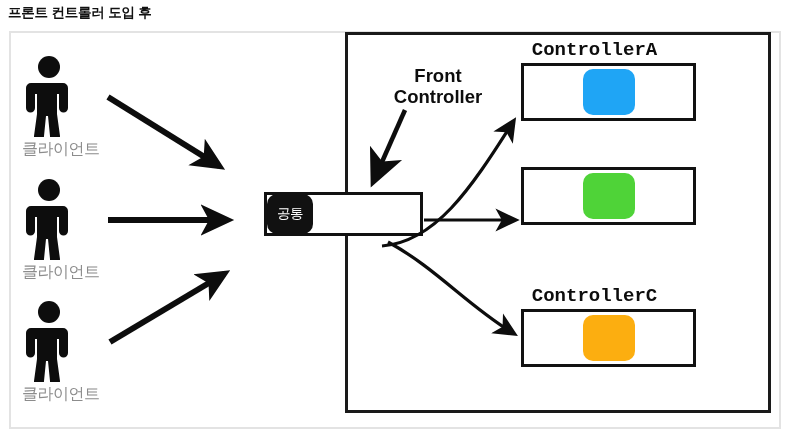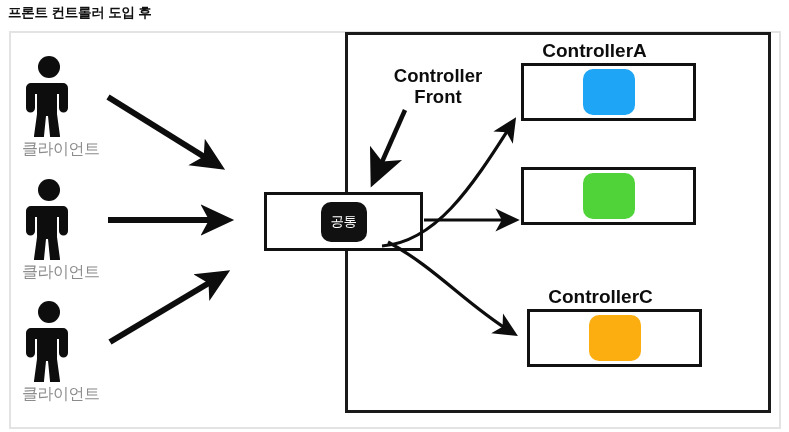--- a/index.html
+++ b/index.html
@@ -71,27 +71,27 @@
     color: #8c8c8c;
     letter-spacing: -0.5px;
     white-space: nowrap;
   }
 
   .fc-box {
     position: absolute;
     left: 264px;
     top: 192px;
     width: 159px;
-    height: 59px;
+    height: 44px;
     border: 3px solid #111111;
     box-sizing: border-box;
     background: #ffffff;
     display: flex;
     align-items: center;
-    justify-content: center;
+    justify-content: flex-start;
   }
   .fc-chip {
     width: 46px;
     height: 40px;
     border-radius: 10px;
     background: #111111;
     color: #ffffff;
     font-size: 13.5px;
     display: flex;
     align-items: center;
@@ -107,20 +107,21 @@
     text-align: center;
     font-size: 18.5px;
     font-weight: bold;
     color: #0d0d0d;
     line-height: 1.12;
   }
 
   .ctrl-group {
     position: absolute;
     width: 147px;
+    font-family: Liberation Mono, monospace;
   }
   .ctrl-title {
     font-size: 19px;
     font-weight: bold;
     color: #0d0d0d;
     text-align: center;
     line-height: 1;
     margin-bottom: 3px;
     white-space: nowrap;
   }
@@ -186,38 +187,38 @@
       </svg>
     </span>
     <span class="client-label">클라이언트</span>
   </div>
 
   <div class="fc-box">
     <div class="fc-chip">공통</div>
   </div>
 
   <div class="fc-label">
+    <div>Front</div>
     <div>Controller</div>
-    <div>Front</div>
   </div>
 
   <div class="ctrl-group" style="left:521px; top:41px;">
     <div class="ctrl-title">ControllerA</div>
     <div class="ctrl-box">
       <div class="ctrl-chip" style="background:#1fa5f5;"></div>
     </div>
   </div>
 
   <div class="ctrl-group" style="left:521px; top:167px;">
     <div class="ctrl-box">
       <div class="ctrl-chip" style="background:#4fd338;"></div>
     </div>
   </div>
 
-  <div class="ctrl-group" style="left:521px; top:287px;margin-left:6px;">
+  <div class="ctrl-group" style="left:521px; top:287px;">
     <div class="ctrl-title">ControllerC</div>
     <div class="ctrl-box">
       <div class="ctrl-chip" style="background:#fcae10;"></div>
     </div>
   </div>
 
   <svg class="overlay" viewBox="0 0 789 432" xmlns="http://www.w3.org/2000/svg">
     <defs>
       <marker id="ah-thick" markerWidth="6" markerHeight="6" refX="4.4" refY="3" orient="auto" markerUnits="strokeWidth">
         <path d="M0,0.4 L5.6,3 L0,5.6 L1.4,3 Z" fill="#0d0d0d"></path>

